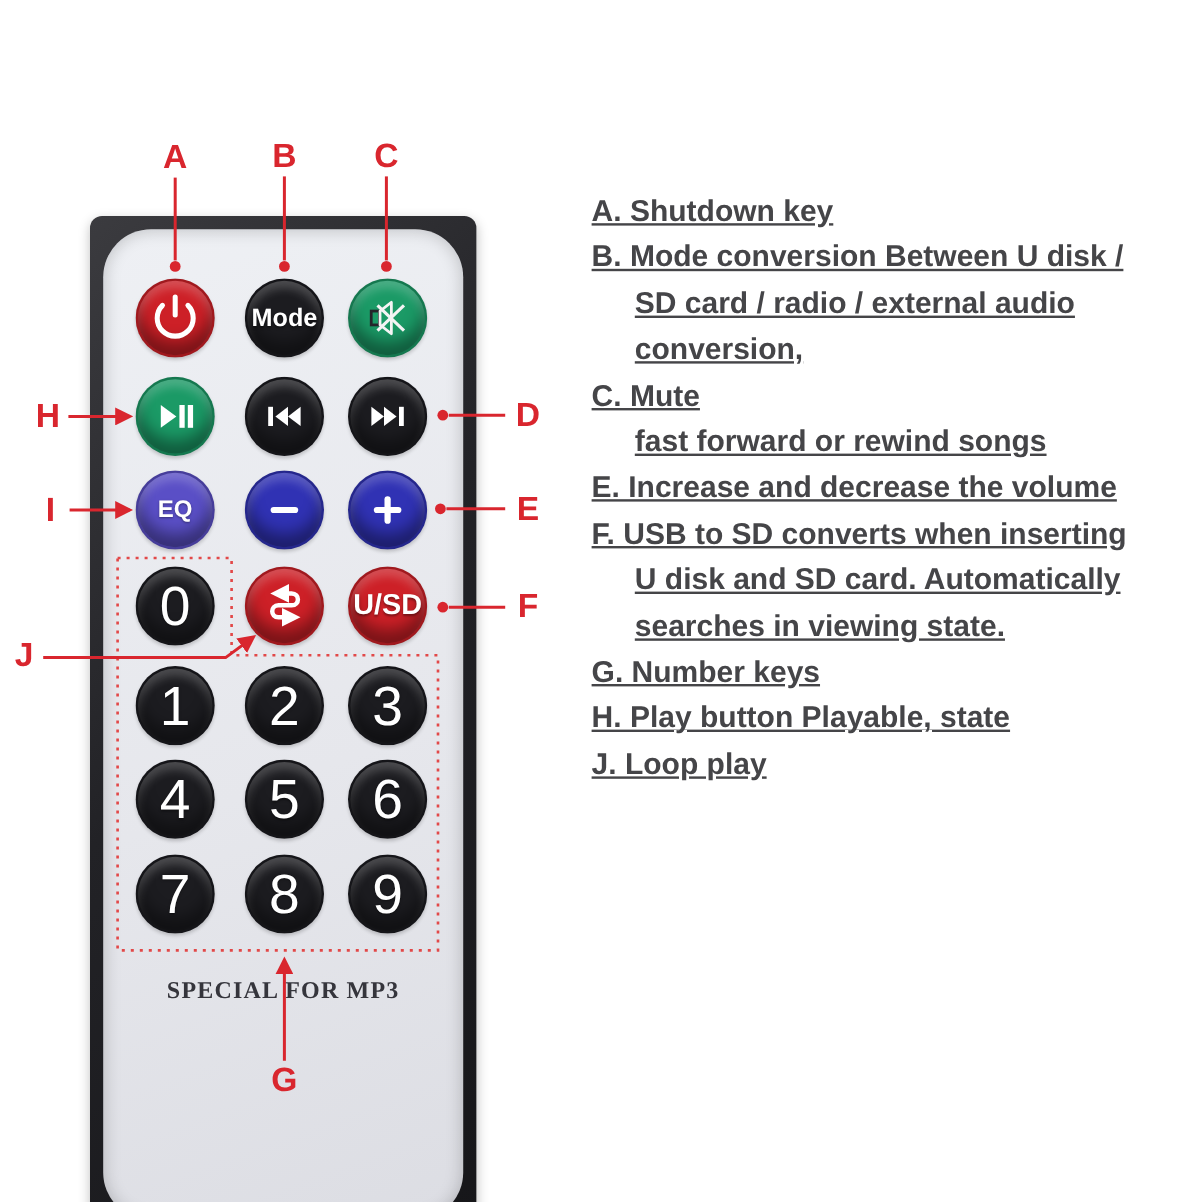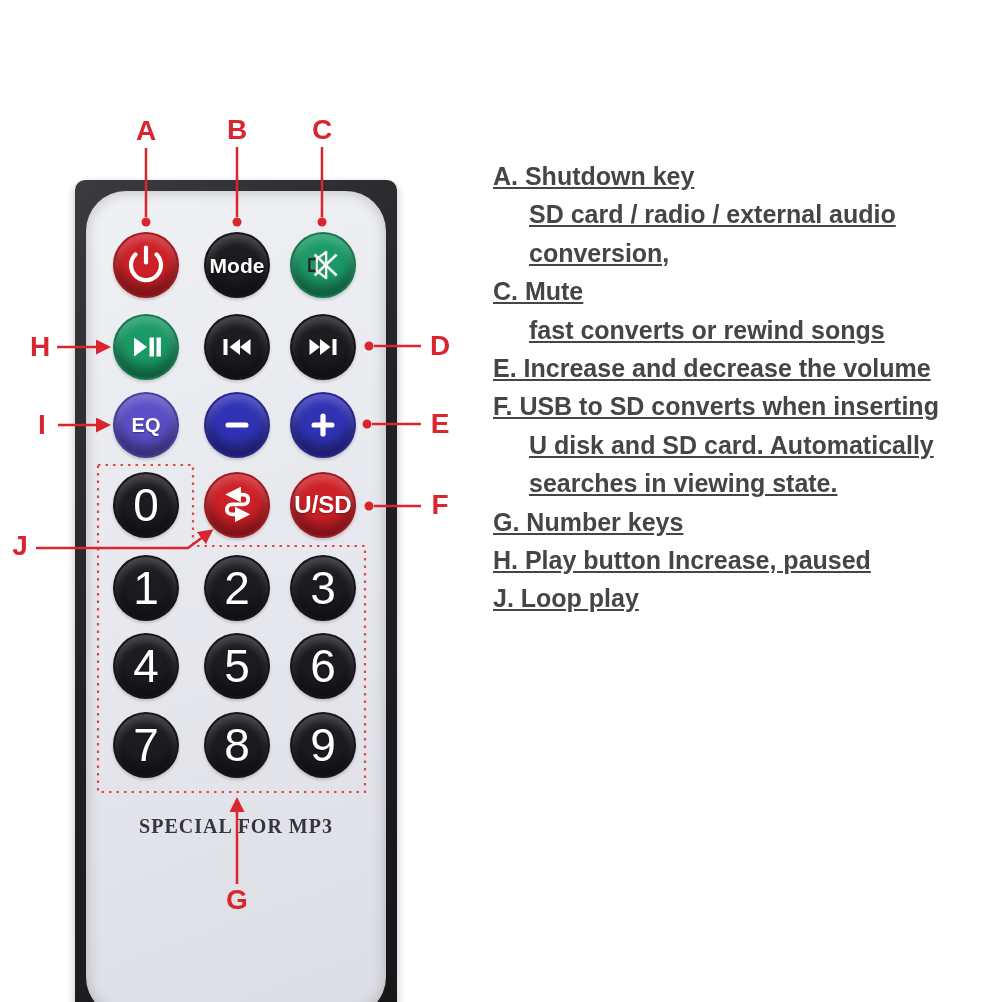--- a/index.html
+++ b/index.html
@@ -220,40 +220,41 @@
       <span class="callout" style="left: 40px; top: 347px; color: rgb(217, 38, 46);">H</span>
       <span class="callout" style="left: 42px; top: 425px; color: rgb(217, 38, 46);">I</span>
       <span class="callout" style="left: 20px; top: 546px; color: rgb(217, 38, 46);">J</span>
     </div>
 
   <div id="legend" style="color: rgb(69, 69, 72);">
       <div>
         <div class="lg-line">A. Shutdown key</div>
       </div>
       <div>
+        <div class="lg-line">B. Mode conversion Between U disk /</div>
         <div class="lg-line cont">SD card / radio / external audio</div>
         <div class="lg-line cont">conversion,</div>
       </div>
       <div>
         <div class="lg-line">C. Mute</div>
       </div>
       <div>
-        <div class="lg-line cont">fast converts or rewind songs</div>
+        <div class="lg-line cont">fast forward or rewind songs</div>
       </div>
       <div>
         <div class="lg-line">E. Increase and decrease the volume</div>
       </div>
       <div>
         <div class="lg-line">F. USB to SD converts when inserting</div>
         <div class="lg-line cont">U disk and SD card. Automatically</div>
         <div class="lg-line cont">searches in viewing state.</div>
       </div>
       <div>
         <div class="lg-line">G. Number keys</div>
       </div>
       <div>
-        <div class="lg-line">H. Play button Increase, paused</div>
+        <div class="lg-line">H. Play button Playable, state</div>
       </div>
       <div>
         <div class="lg-line">J. Loop play</div>
       </div>
     </div>
 </div>
 
 </body></html>

